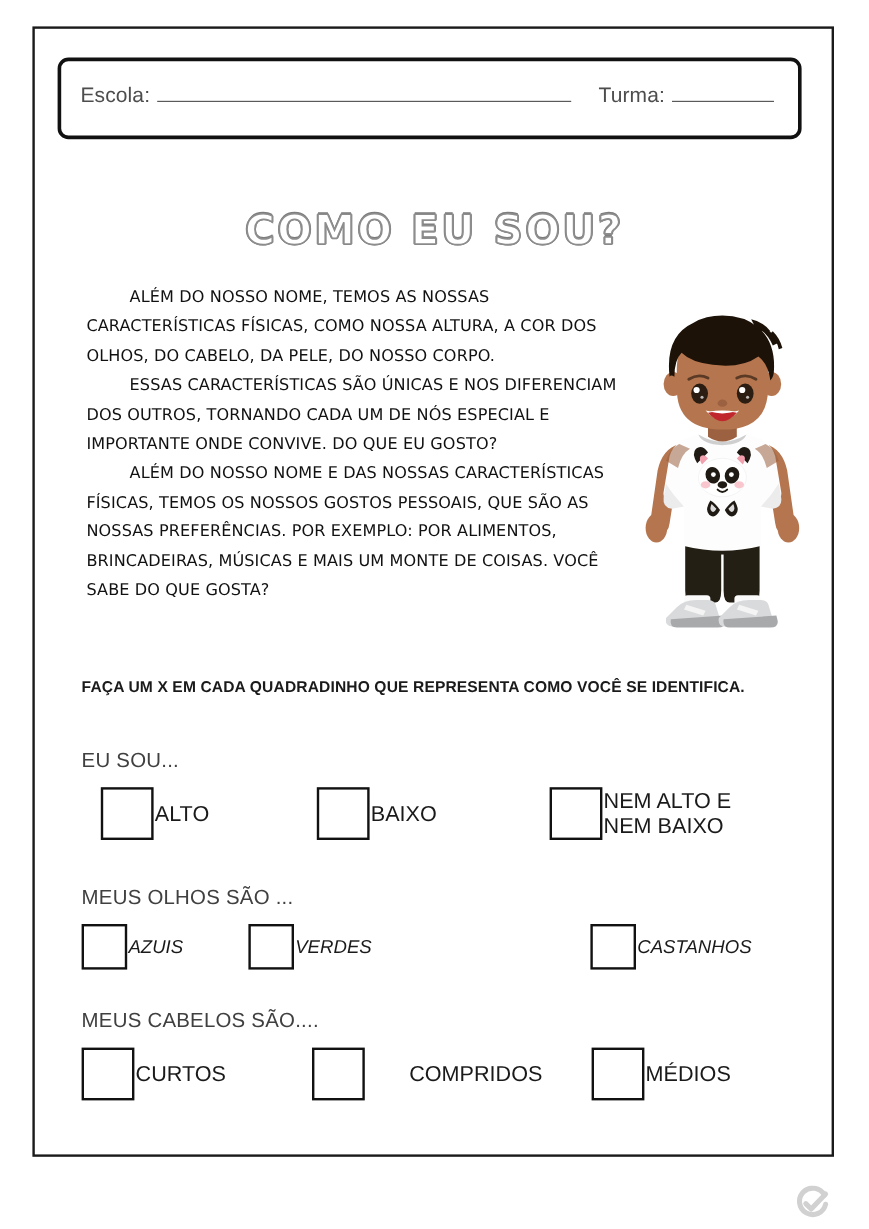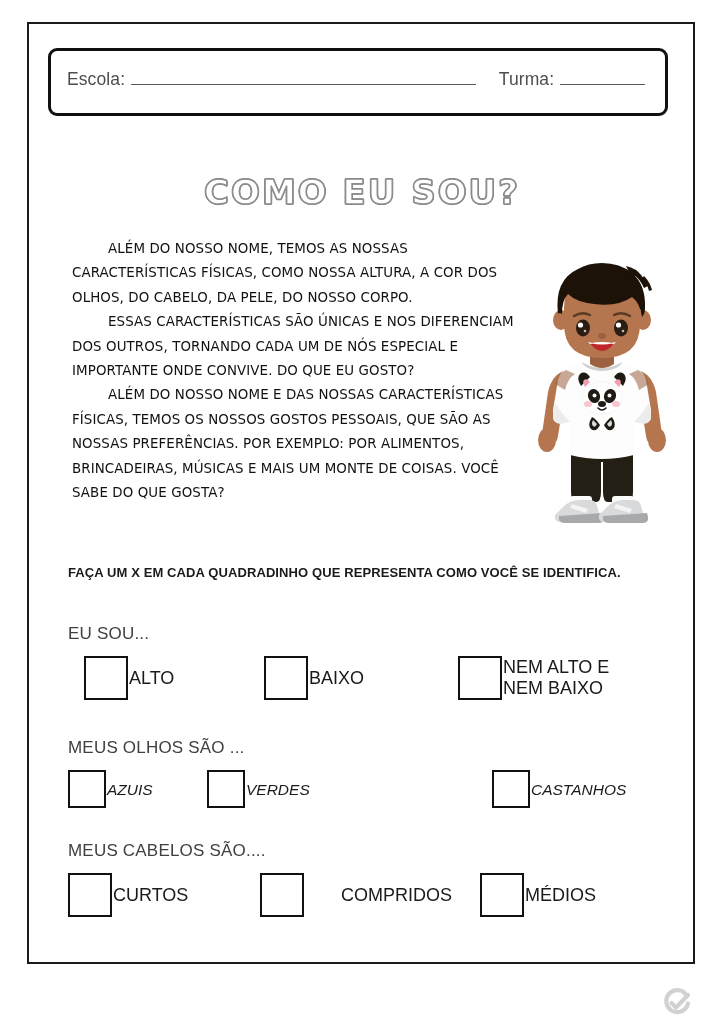--- a/index.html
+++ b/index.html
@@ -190,21 +190,21 @@
 
   
   .q-eyes .opt-1 { left: 0px; }
   .q-eyes .opt-2 { left: 139px; }
   .q-eyes .opt-3 { left: 278px; }
   .q-eyes .opt-4 { left: 424px; }
 
   
   .q-hair .opt-1 { left: 0px; }
   .q-hair .opt-2 { left: 192px; gap: 36px; }
-  .q-hair .opt-3 { left: 372px; padding-left: 40px; }
+  .q-hair .opt-3 { left: 385px; padding-left: 40px; }
 
   
   .watermark {
     position: absolute;
     left: 660px;
     top: 988px;
     width: 34px;
     height: 30px;
     opacity: .85;
   }

